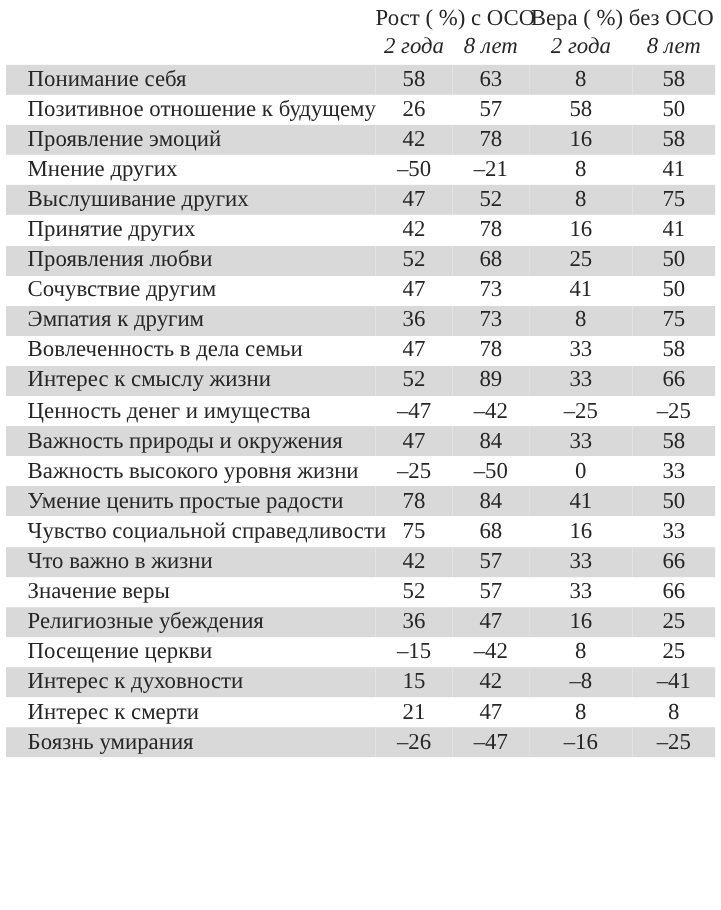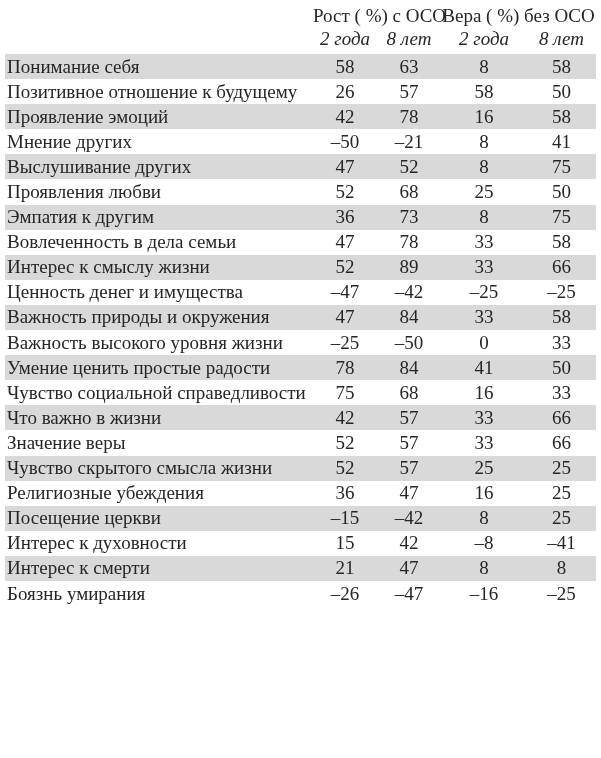--- a/index.html
+++ b/index.html
@@ -42,21 +42,21 @@
   thead tr.sub-row th { height: 27px; font-style: italic; padding-bottom: 3px; }
 
   tbody td {
     height: 25.1px;
     font-size: 19px;
     vertical-align: middle;
     white-space: nowrap;
     padding: 0;
   }
   tbody tr:nth-child(odd) td { background: var(--row-shade); }
-  td.label { text-align: left; padding-left: 2px; overflow: visible; }
+  td.label { text-align: left; padding-left: 18px; overflow: visible; }
   td.num { text-align: center; }
 </style>
 </head>
 <body>
 
 <div class="page">
   <table class="stats">
     <colgroup>
       <col class="c-label">
         <col class="c-v1">
@@ -108,24 +108,38 @@
     <td class="num">41</td>
   </tr>
         <tr>
     <td class="label">Выслушивание других</td>
     <td class="num">47</td>
     <td class="num">52</td>
     <td class="num">8</td>
     <td class="num">75</td>
   </tr>
         <tr>
+    <td class="label">Принятие других</td>
+    <td class="num">42</td>
+    <td class="num">78</td>
+    <td class="num">16</td>
+    <td class="num">41</td>
+  </tr>
+        <tr>
     <td class="label">Проявления любви</td>
     <td class="num">52</td>
     <td class="num">68</td>
     <td class="num">25</td>
+    <td class="num">50</td>
+  </tr>
+        <tr>
+    <td class="label">Сочувствие другим</td>
+    <td class="num">47</td>
+    <td class="num">73</td>
+    <td class="num">41</td>
     <td class="num">50</td>
   </tr>
         <tr>
     <td class="label">Эмпатия к другим</td>
     <td class="num">36</td>
     <td class="num">73</td>
     <td class="num">8</td>
     <td class="num">75</td>
   </tr>
         <tr>
@@ -183,27 +197,20 @@
     <td class="num">57</td>
     <td class="num">33</td>
     <td class="num">66</td>
   </tr>
         <tr>
     <td class="label">Значение веры</td>
     <td class="num">52</td>
     <td class="num">57</td>
     <td class="num">33</td>
     <td class="num">66</td>
-  </tr>
-        <tr>
-    <td class="label">Чувство скрытого смысла жизни</td>
-    <td class="num">52</td>
-    <td class="num">57</td>
-    <td class="num">25</td>
-    <td class="num">25</td>
   </tr>
         <tr>
     <td class="label">Религиозные убеждения</td>
     <td class="num">36</td>
     <td class="num">47</td>
     <td class="num">16</td>
     <td class="num">25</td>
   </tr>
         <tr>
     <td class="label">Посещение церкви</td>

